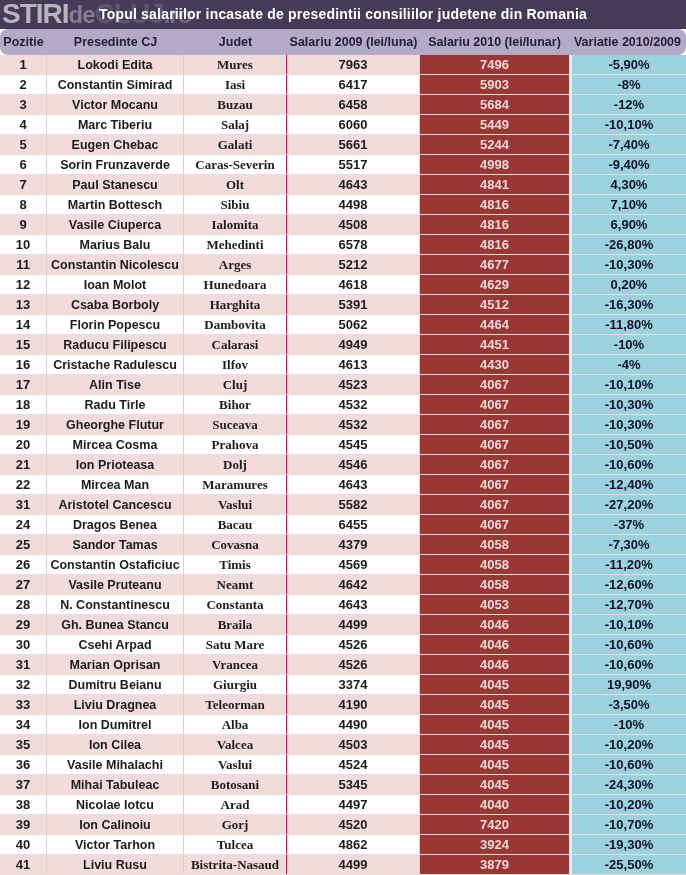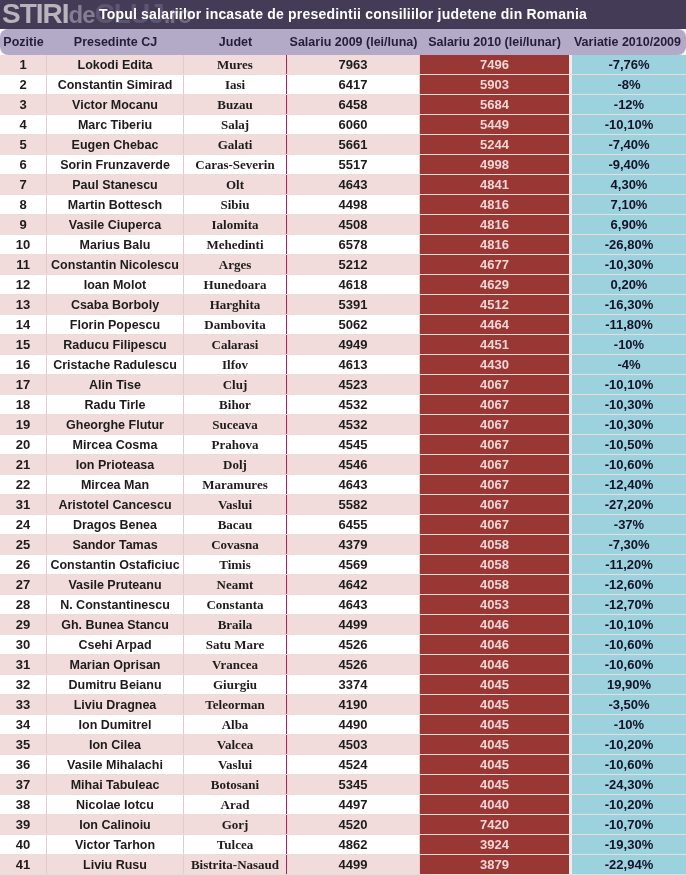--- a/index.html
+++ b/index.html
@@ -62,21 +62,21 @@
     <div class="hcell h-var">Variatie 2010/2009</div>
   </div>
 
   <div id="table-body">
       <div class="row pink">
         <div class="cell c-poz">1</div>
         <div class="cell c-name">Lokodi Edita</div>
         <div class="cell c-judet">Mures</div>
         <div class="cell c-sal09">7963</div>
         <div class="cell c-sal10">7496</div>
-        <div class="cell c-var">-7,76%</div>
+        <div class="cell c-var">-5,90%</div>
       </div>
       <div class="row white">
         <div class="cell c-poz">2</div>
         <div class="cell c-name">Constantin Simirad</div>
         <div class="cell c-judet">Iasi</div>
         <div class="cell c-sal09">6417</div>
         <div class="cell c-sal10">5903</div>
         <div class="cell c-var">-8%</div>
       </div>
       <div class="row pink">
@@ -382,17 +382,17 @@
         <div class="cell c-sal09">4862</div>
         <div class="cell c-sal10">3924</div>
         <div class="cell c-var">-19,30%</div>
       </div>
       <div class="row pink">
         <div class="cell c-poz">41</div>
         <div class="cell c-name">Liviu Rusu</div>
         <div class="cell c-judet">Bistrita-Nasaud</div>
         <div class="cell c-sal09">4499</div>
         <div class="cell c-sal10">3879</div>
-        <div class="cell c-var">-22,94%</div>
+        <div class="cell c-var">-25,50%</div>
       </div>
     </div>
 
 </div>
 
 </body></html>

